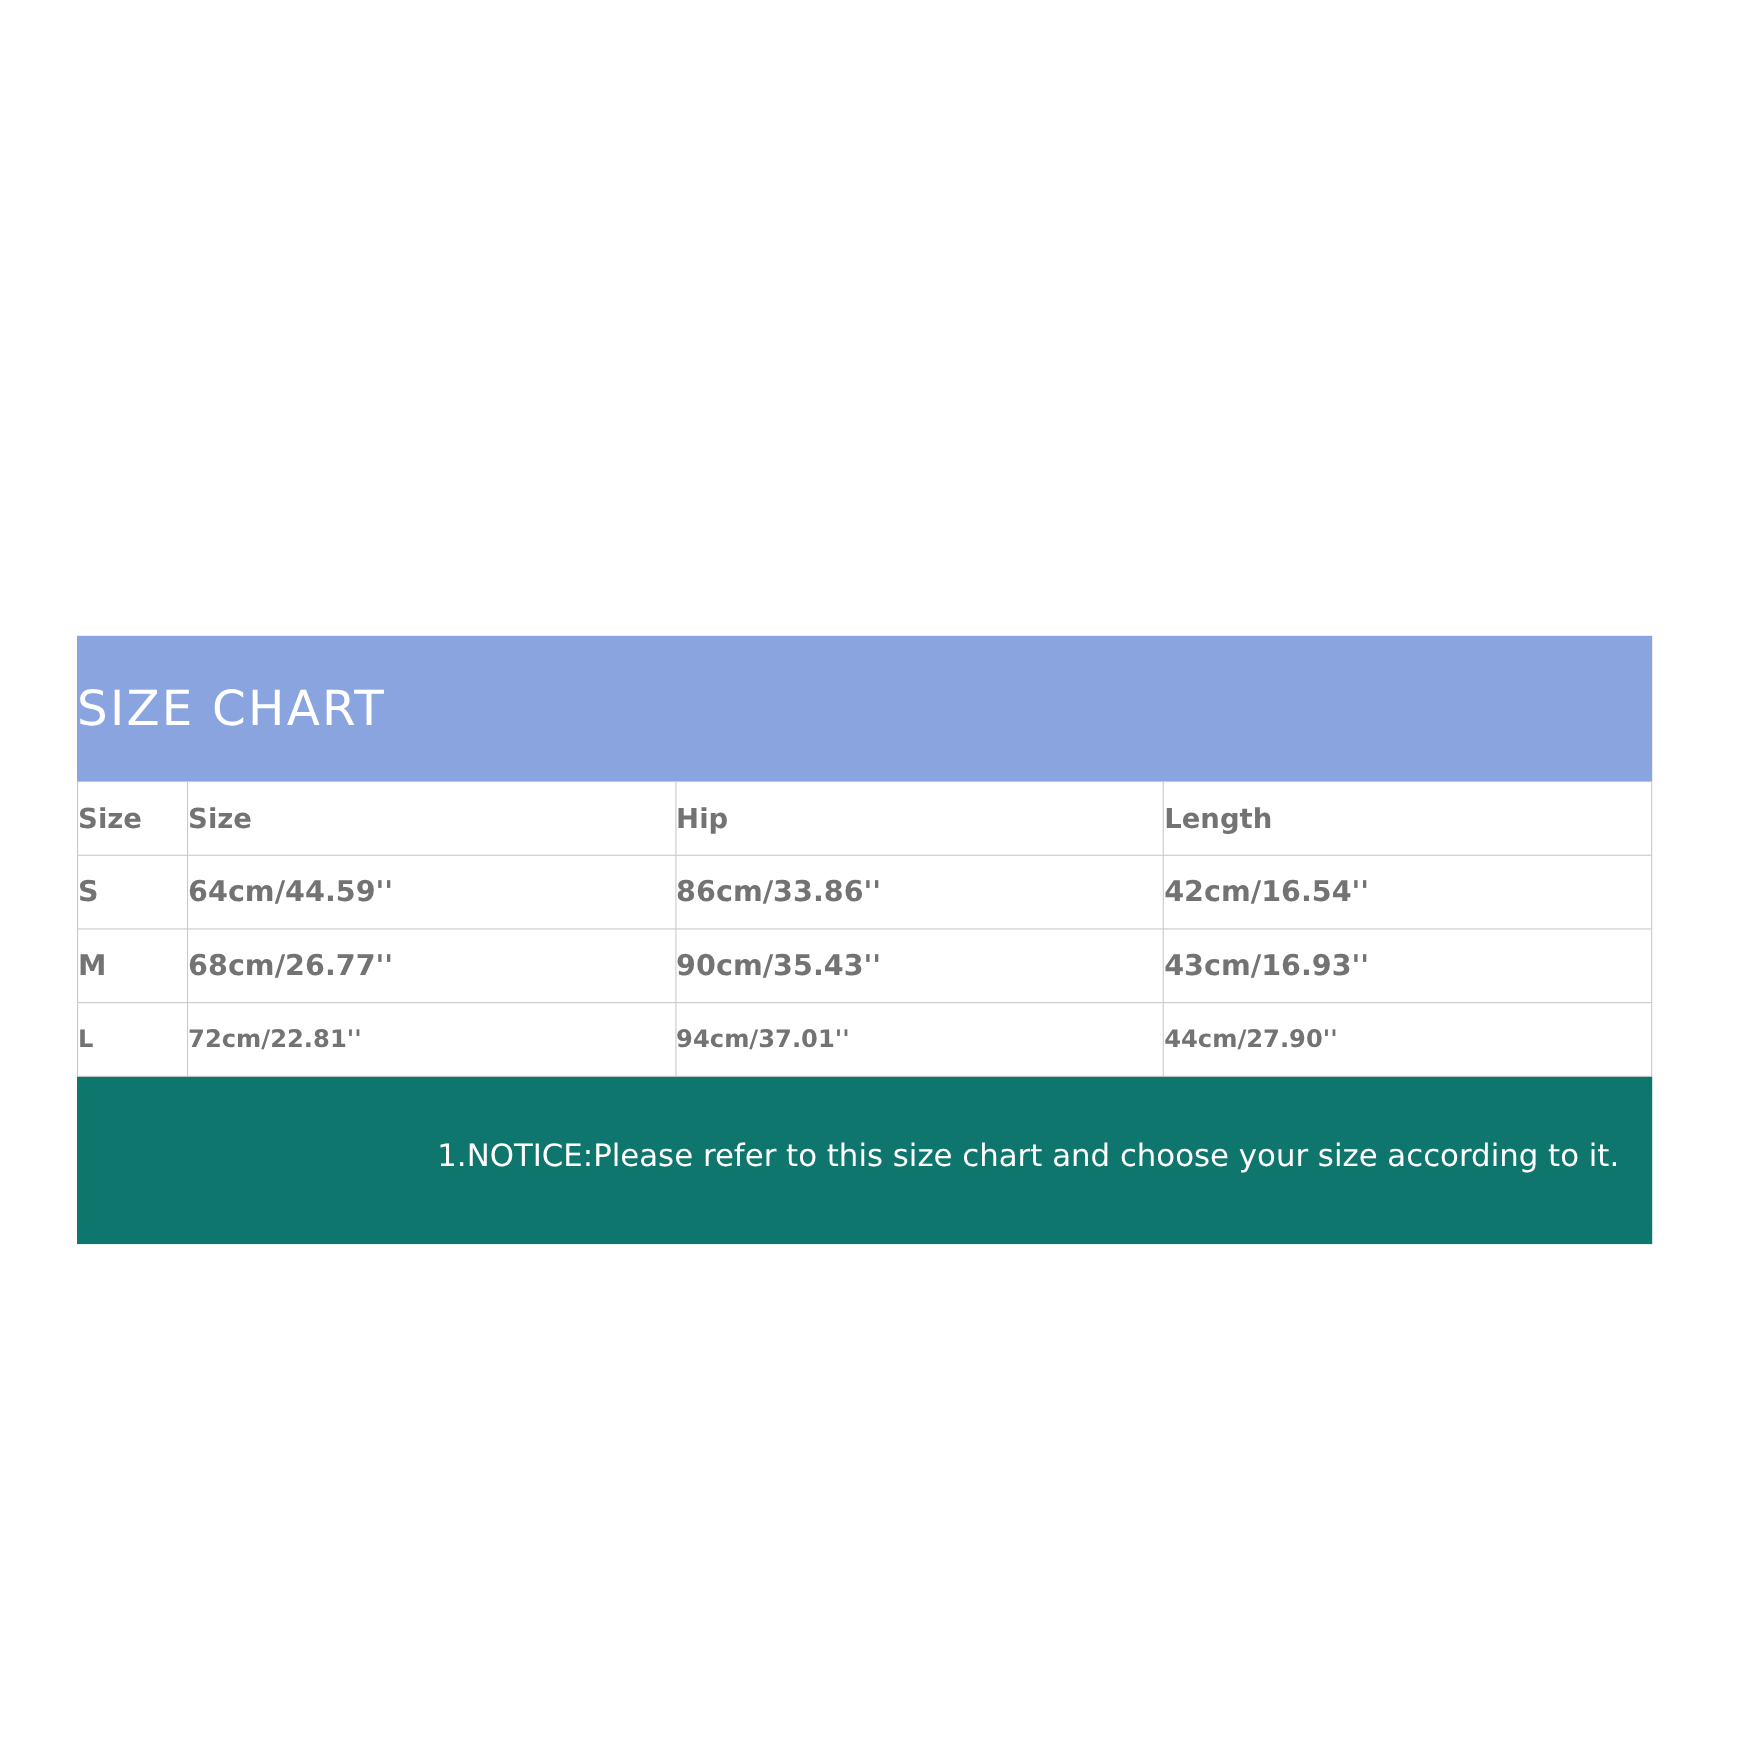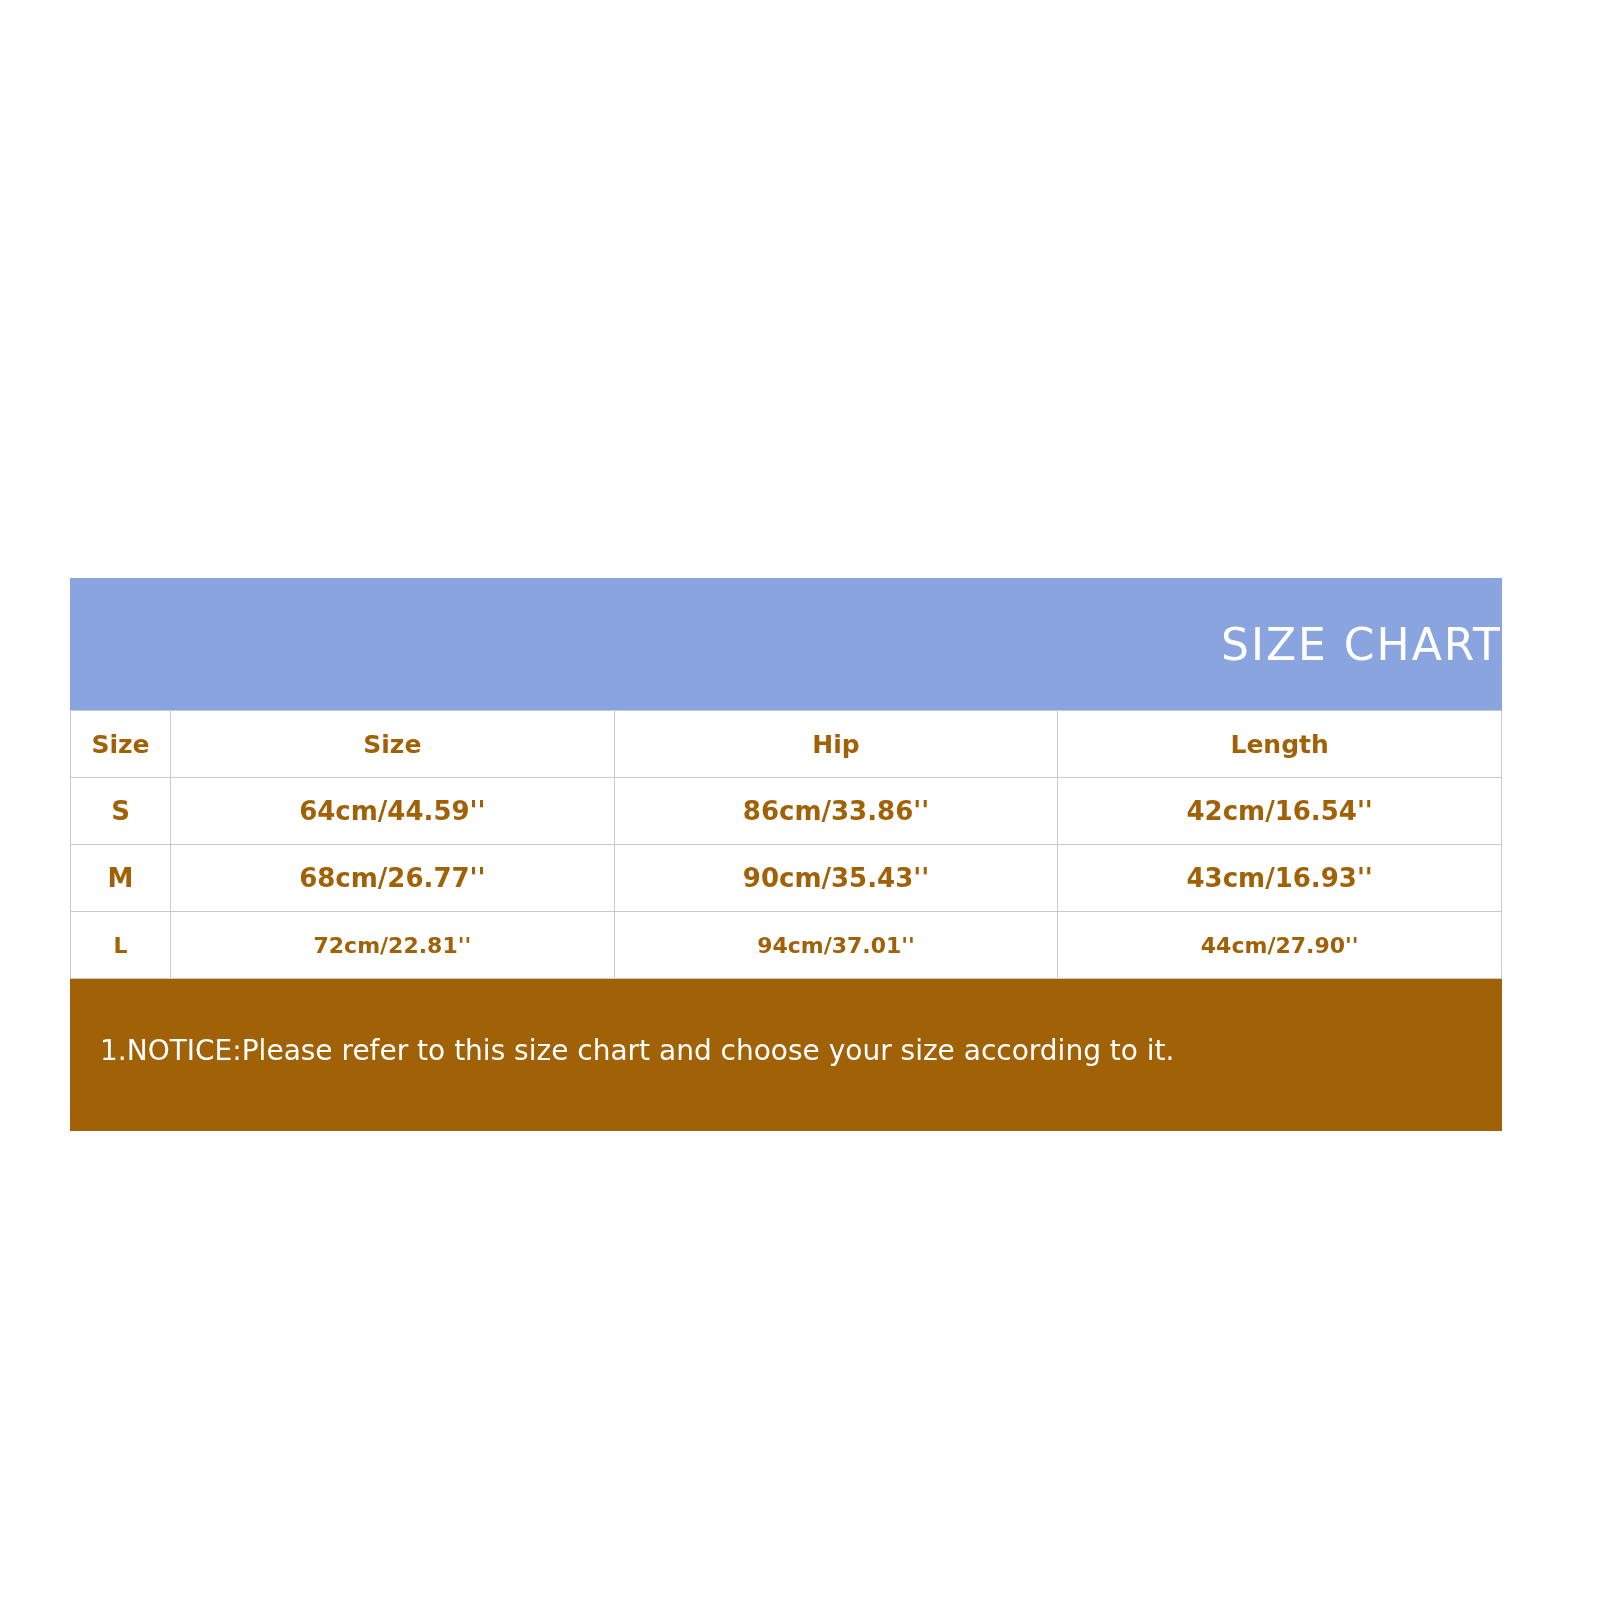--- a/index.html
+++ b/index.html
@@ -19,62 +19,62 @@
     left: 70px;
     top: 578px;
     width: 1432px;
     background: #ffffff;
   }
   .chart-header {
     background: #8aa4e0;
     height: 132px;
     display: flex;
     align-items: center;
-    justify-content: flex-end;
+    justify-content: flex-start;
   }
   .chart-title {
     color: #ffffff;
     font-size: 44px;
     letter-spacing: 2px;
     font-family: "DejaVu Sans", sans-serif;
   }
   table.size-table {
     border-collapse: collapse;
     width: 100%;
     background: #ffffff;
     table-layout: fixed;
   }
   table.size-table th,
   table.size-table td {
     border: 1px solid #c9c9c9;
-    text-align: center;
-    color: #a16207;
+    text-align: left;
+    color: #737373;
     font-family: "DejaVu Sans", sans-serif;
   }
   table.size-table th {
     font-size: 25px;
     font-weight: bold;
     height: 58px;
     padding: 4px 0;
   }
   table.size-table td {
     font-size: 26px;
     font-weight: bold;
     height: 58px;
     padding: 4px 0;
   }
   table.size-table tr:last-child td {
     font-size: 22px;
   }
   col.size-col { width: 100px; }
   col.data-col { width: auto; }
   .chart-footer {
-    background: #a16207;
+    background: #0f766e;
     padding: 46px 30px 54px 30px;
-    text-align: left;
+    text-align: right;
   }
   .note-line {
     color: #ffffff;
     font-size: 28px;
     line-height: 1.85;
     font-family: "DejaVu Sans", sans-serif;
     white-space: nowrap;
   }
 </style>
 </head>

